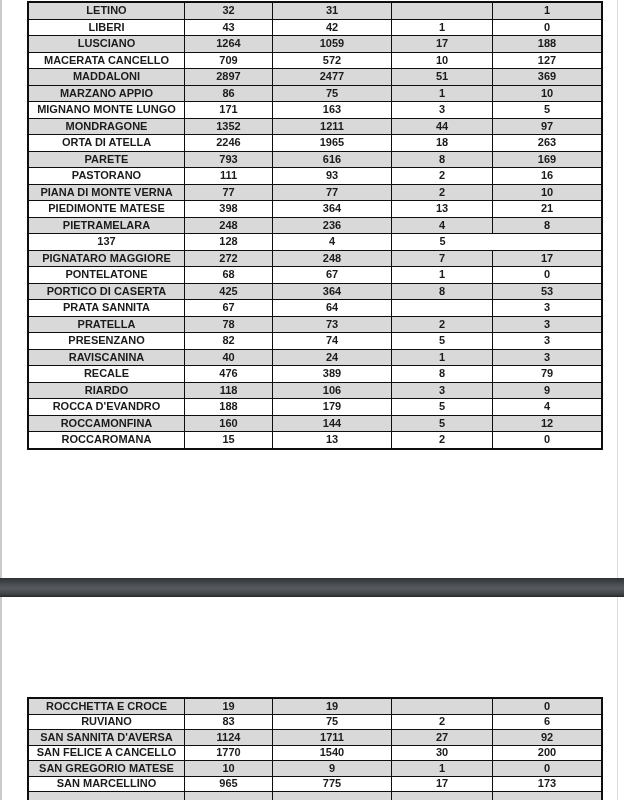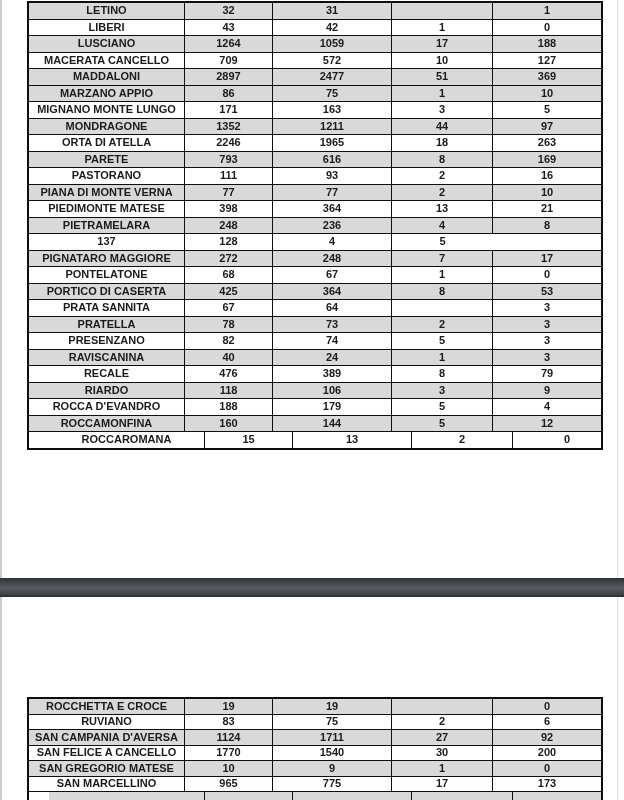--- a/index.html
+++ b/index.html
@@ -16,21 +16,21 @@
   }
   #table1{top:1px;}
   #table2{top:697px;}
 
   .t-row{
     display:grid;
     grid-template-columns:156px 88px 119px 101px 108px;
     border-bottom:1.5px solid #0e0e0e;
     background:#ffffff;
   }
-  .t-row:last-child{border-bottom:none;margin-left:20px;}
+  .t-row:last-child{border-bottom:none;}
   .t1 .t-row{height:15.5px;}
   .t2 .t-row{height:14.5px;}
   .t2 .t-row.partial{height:8px;}
   .t-row.shaded{background:#d9d9d9;}
 
   .t-cell{
     border-right:1.5px solid #0e0e0e;
     display:flex;align-items:center;justify-content:center;
     font-size:11px;font-weight:600;color:#1b1b1b;line-height:1;
     overflow:hidden;white-space:nowrap;
@@ -252,21 +252,21 @@
         <div class="t-cell c4">0</div>
       </div>
       <div class="t-row plain">
         <div class="t-cell c0">RUVIANO</div>
         <div class="t-cell c1">83</div>
         <div class="t-cell c2">75</div>
         <div class="t-cell c3">2</div>
         <div class="t-cell c4">6</div>
       </div>
       <div class="t-row shaded">
-        <div class="t-cell c0">SAN CAMPANIA D'AVERSA</div>
+        <div class="t-cell c0">SAN SANNITA D'AVERSA</div>
         <div class="t-cell c1">1124</div>
         <div class="t-cell c2">1711</div>
         <div class="t-cell c3">27</div>
         <div class="t-cell c4">92</div>
       </div>
       <div class="t-row plain">
         <div class="t-cell c0">SAN FELICE A CANCELLO</div>
         <div class="t-cell c1">1770</div>
         <div class="t-cell c2">1540</div>
         <div class="t-cell c3">30</div>

